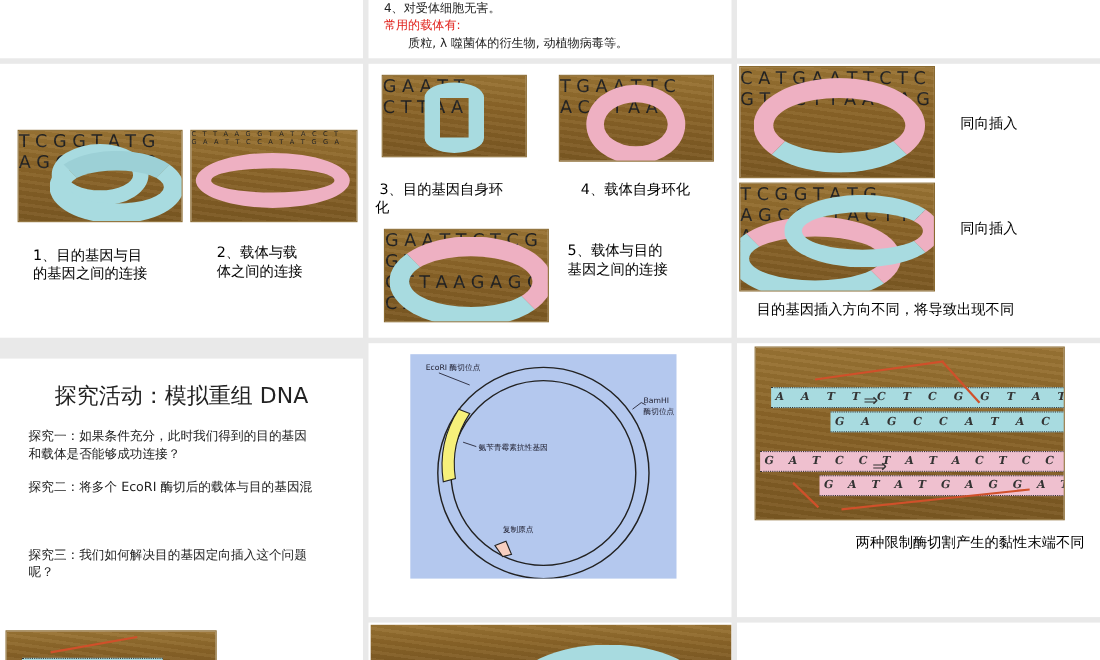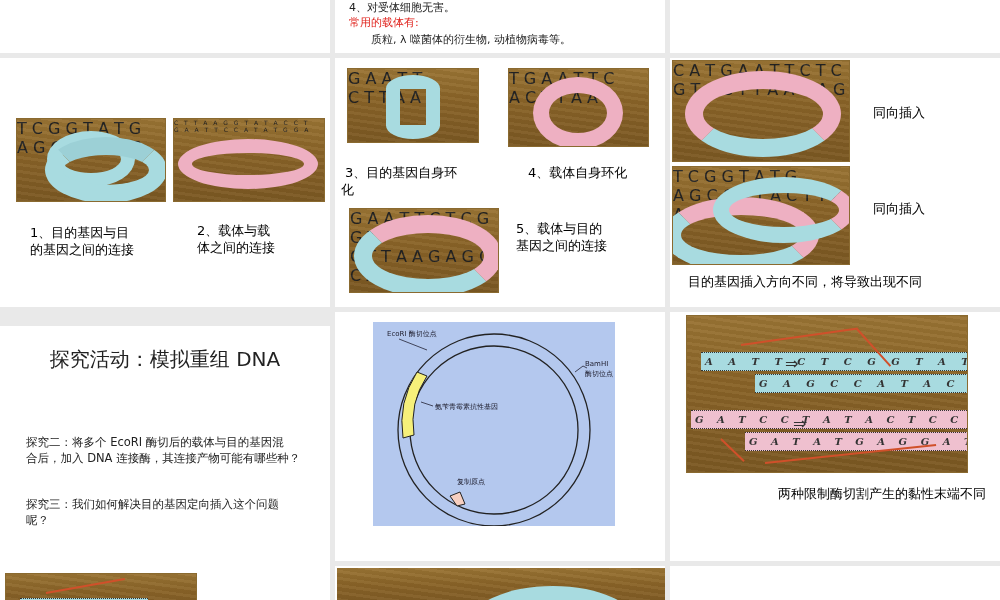--- a/index.html
+++ b/index.html
@@ -95,23 +95,26 @@
     <div class="letters" style="left:62px;top:32px;z-index:2;">A G C C A T A C T T A A</div>
   </div>
   <div class="cap" style="left:203px;top:142px;">同向插入</div>
   <div class="cap" style="left:18px;top:215px;">
     <div>目的基因插入方向不同，将导致出现不同</div>
   </div>
 </div>
 
 <div class="slide" style="left:0;top:312px;width:330px;height:249px;margin-top:14px;">
   <div style="position:absolute;left:0;width:330px;text-align:center;top:20px;font-size:20px;line-height:26px;">探究活动：模拟重组 DNA</div>
+  <div style="position:absolute;left:26px;top:62px;font-size:11.5px;line-height:16px;">
+    <div>探究一：如果条件充分，此时我们得到的目的基因</div>
+    <div>和载体是否能够成功连接？</div>
+  </div>
   <div style="position:absolute;left:26px;top:108px;font-size:11.5px;line-height:16px;">
     <div>探究二：将多个 EcoRI 酶切后的载体与目的基因混</div>
-    <div>合后，加入 DNA 连接酶，其连接产物可能有哪些种？</div>
   </div>
   <div style="position:absolute;left:26px;top:170px;font-size:11.5px;line-height:16px;">
     <div>探究三：我们如何解决目的基因定向插入这个问题</div>
     <div>呢？</div>
   </div>
 </div>
 
 <div class="slide" style="left:335px;top:312px;width:330px;height:249px;">
   <div style="position:absolute;left:38px;top:10px;width:242px;height:204px;background:#b4c8ee;">
     <svg width="242" height="204" viewBox="0 0 242 204">

